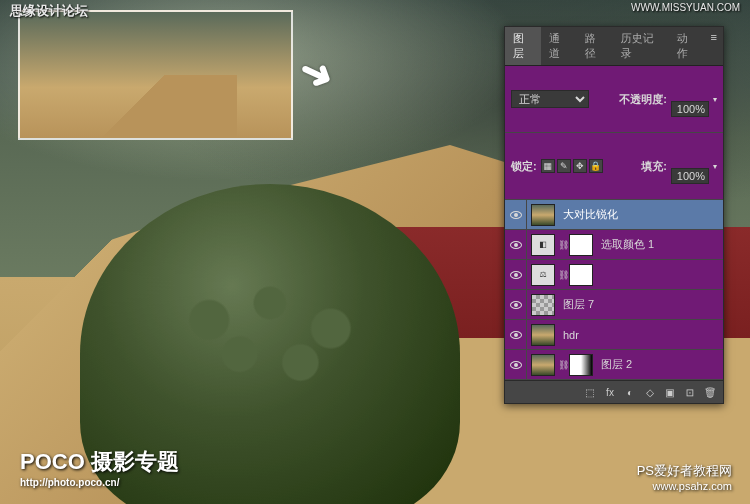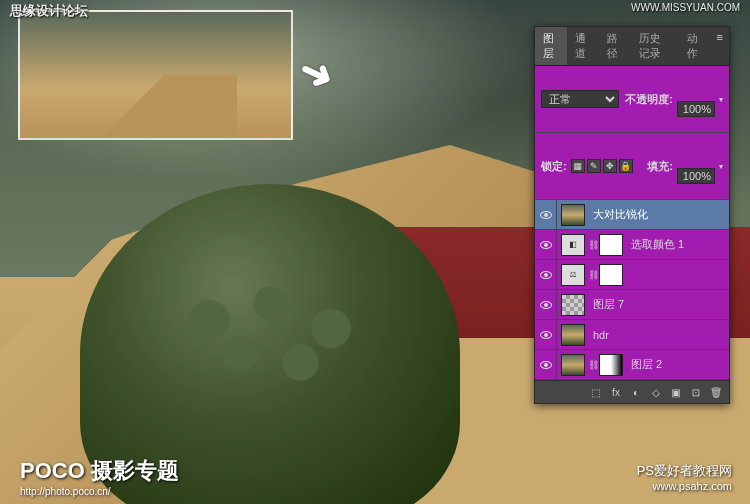--- a/index.html
+++ b/index.html
@@ -21,26 +21,26 @@
   radial-gradient(circle at 70% 45%, #5a6a4a 8%, transparent 9%),
   radial-gradient(circle at 40% 60%, #5a6a4a 8%, transparent 9%),
   radial-gradient(circle at 60% 65%, #5a6a4a 8%, transparent 9%); }
 
 .inset { position: absolute; top: 10px; left: 18px; width: 275px; height: 130px; border: 2px solid rgba(255,255,255,0.8); background: linear-gradient(180deg, #5a6a5a 0%, #c9a96e 60%, #b8935a 100%); }
 .inset::after { content: ""; position: absolute; bottom: 0; left: 20%; right: 20%; height: 50%; background: linear-gradient(135deg, transparent 40%, #b8935a 40%); }
 .arrow { position: absolute; top: 50px; left: 300px; color: #fff; font-size: 40px; font-weight: bold; transform: rotate(25deg); text-shadow: 0 0 3px rgba(0,0,0,0.5); }
 
 .wm-tl { position: absolute; top: 2px; left: 10px; color: #e8e8e8; font-size: 13px; font-weight: bold; text-shadow: 1px 1px 2px #000; }
 .wm-tr { position: absolute; top: 2px; right: 10px; color: #e8e8e8; font-size: 10px; text-shadow: 1px 1px 2px #000; }
-.wm-bl { position: absolute; bottom: 7px; left: 20px; color: #fff; font-size: 22px; font-weight: bold; text-shadow: 1px 1px 3px #000; }
-.wm-bl .sub { font-size: 10px; display: block; font-weight: normal; }
+.wm-bl { position: absolute; bottom: 16px; left: 20px; color: #fff; font-size: 22px; font-weight: bold; text-shadow: 1px 1px 3px #000; }
+.wm-bl .sub { font-size: 10px; display: block; font-weight: bold; }
 .wm-br { position: absolute; bottom: 12px; right: 18px; color: #fff; font-size: 13px; text-shadow: 1px 1px 3px #000; text-align: right; }
 .wm-br .sub { font-size: 11px; display: block; }
 
-.panel { position: absolute; top: 26px; right: 20px; width: 196px; background: #a21caf; border: 1px solid #2a2a2a; box-shadow: 0 2px 8px rgba(0,0,0,0.6); color: #d8d8d8; font-size: 11px; }
+.panel { position: absolute; top: 26px; right: 26px; width: 220px; background: #701a75; border: 1px solid #2a2a2a; box-shadow: 0 2px 8px rgba(0,0,0,0.6); color: #d8d8d8; font-size: 11px; }
 .tabs { display: flex; background: #3a3a3a; border-bottom: 1px solid #222; }
 .tab { padding: 4px 8px; cursor: pointer; color: #aaa; }
 .tab.active { background: #535353; color: #e8e8e8; }
 .tabs-menu { margin-left: auto; padding: 4px 6px; cursor: pointer; }
 
 .row { display: flex; align-items: center; padding: 15px 6px; border-bottom: 1px solid #464646; gap: 4px; }
 .row select, .row input[type=text] { background: #3a3a3a; border: 1px solid #2a2a2a; color: #d8d8d8; font-size: 11px; padding: 1px 3px; }
 .blend { width: 78px; }
 .opval { width: 38px; text-align: right; margin-top: 20px; }
 .lbl { font-size: 11px; font-weight: bold; }

